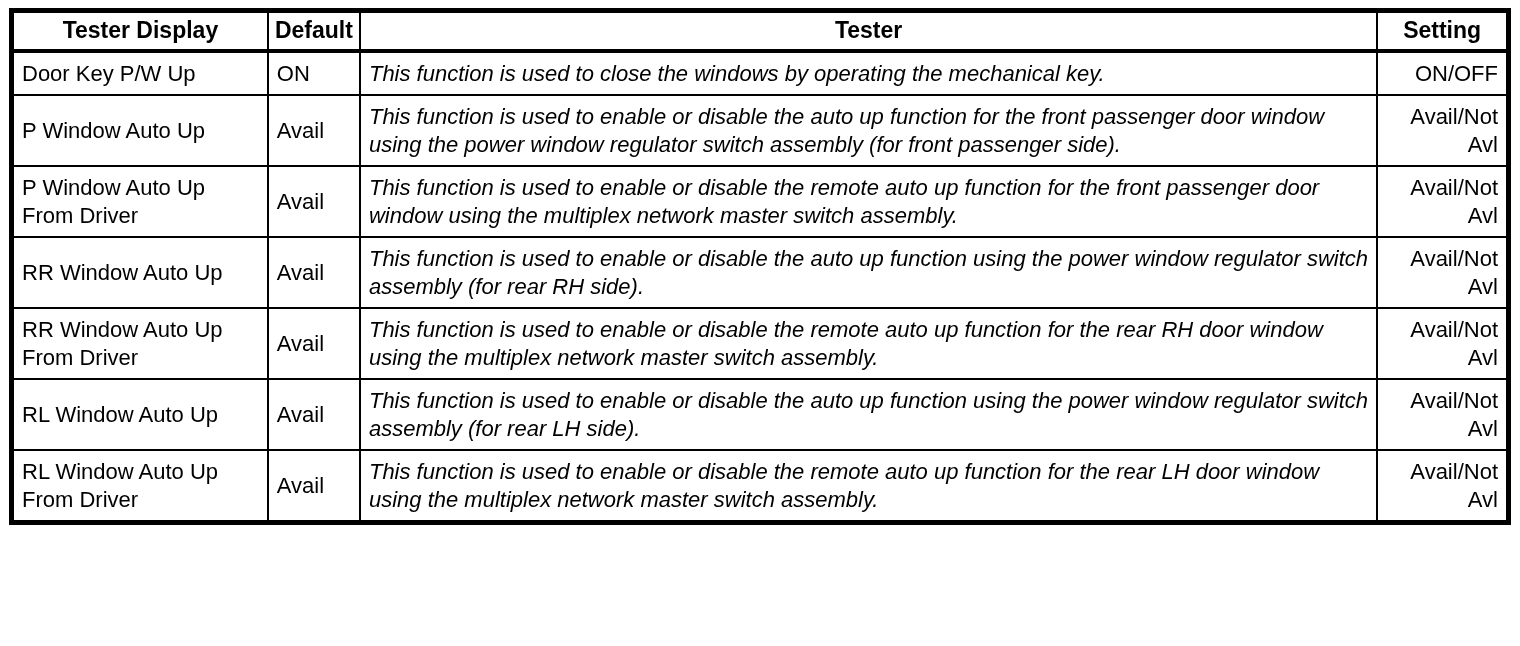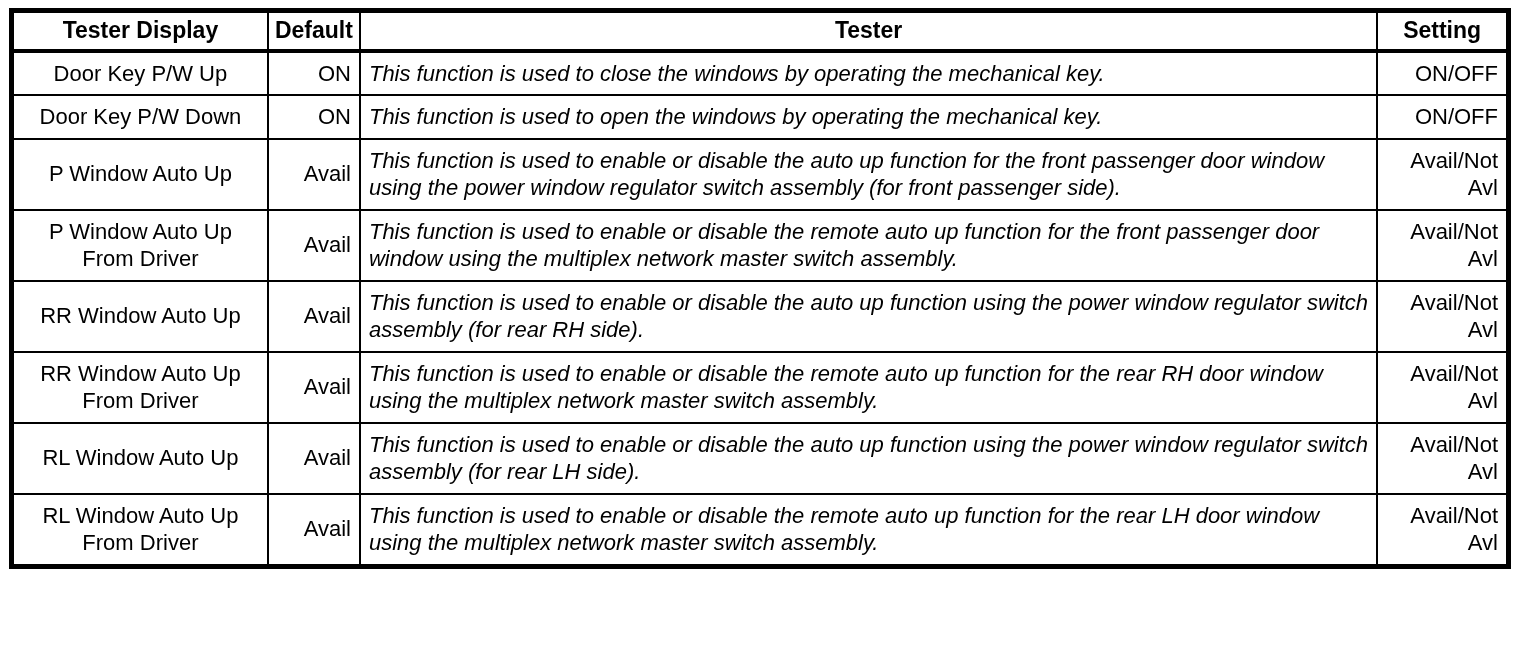--- a/index.html
+++ b/index.html
@@ -37,25 +37,24 @@
     line-height: 1.2;
     padding: 4px 6px;
     text-align: center;
   }
   table.spec-table td {
     font-size: 22px;
     line-height: 1.25;
     padding: 7px 8px;
   }
   td.c-display {
-    text-align: center;
     white-space: pre-line;
   }
   td.c-default {
-    text-align: right;
+    text-align: left;
   }
   td.c-content {
     text-align: left;
     padding-left: 10px;
     padding-right: 6px;
     font-style: italic;
   }
   td.c-setting {
     text-align: right;
     white-space: pre-line;
@@ -81,26 +80,20 @@
       </tr>
     </thead>
     <tbody id="table-body">
   <tr>
     <td class="c-display">Door Key P/W Up</td>
     <td class="c-default">ON</td>
     <td class="c-content">This function is used to close the windows by operating the mechanical key.</td>
     <td class="c-setting">ON/OFF</td>
   </tr>
 
-  <tr>
-    <td class="c-display">Door Key P/W Down</td>
-    <td class="c-default">ON</td>
-    <td class="c-content">This function is used to open the windows by operating the mechanical key.</td>
-    <td class="c-setting">ON/OFF</td>
-  </tr>
 
 
   <tr>
     <td class="c-display">P Window Auto Up</td>
     <td class="c-default">Avail</td>
     <td class="c-content">This function is used to enable or disable the auto up function for the front passenger door window using the power window regulator switch assembly (for front passenger side).</td>
     <td class="c-setting">Avail/Not
 Avl</td>
   </tr>
 

